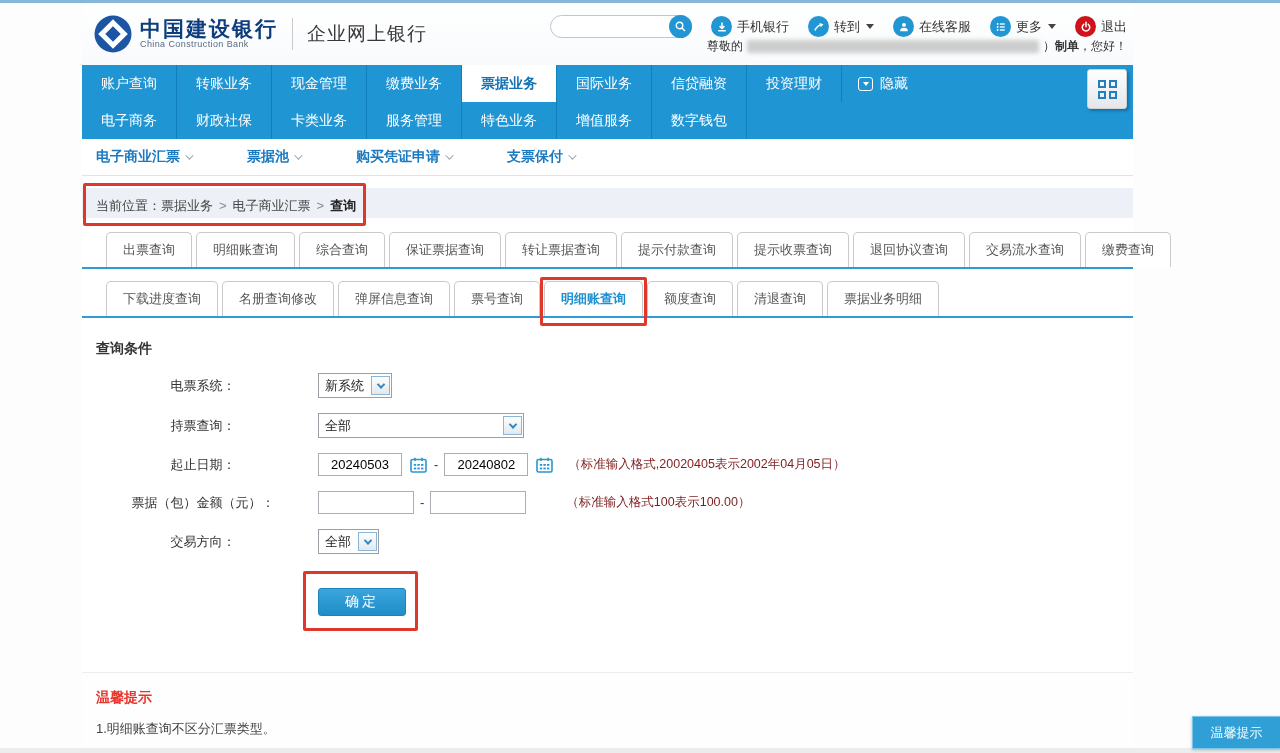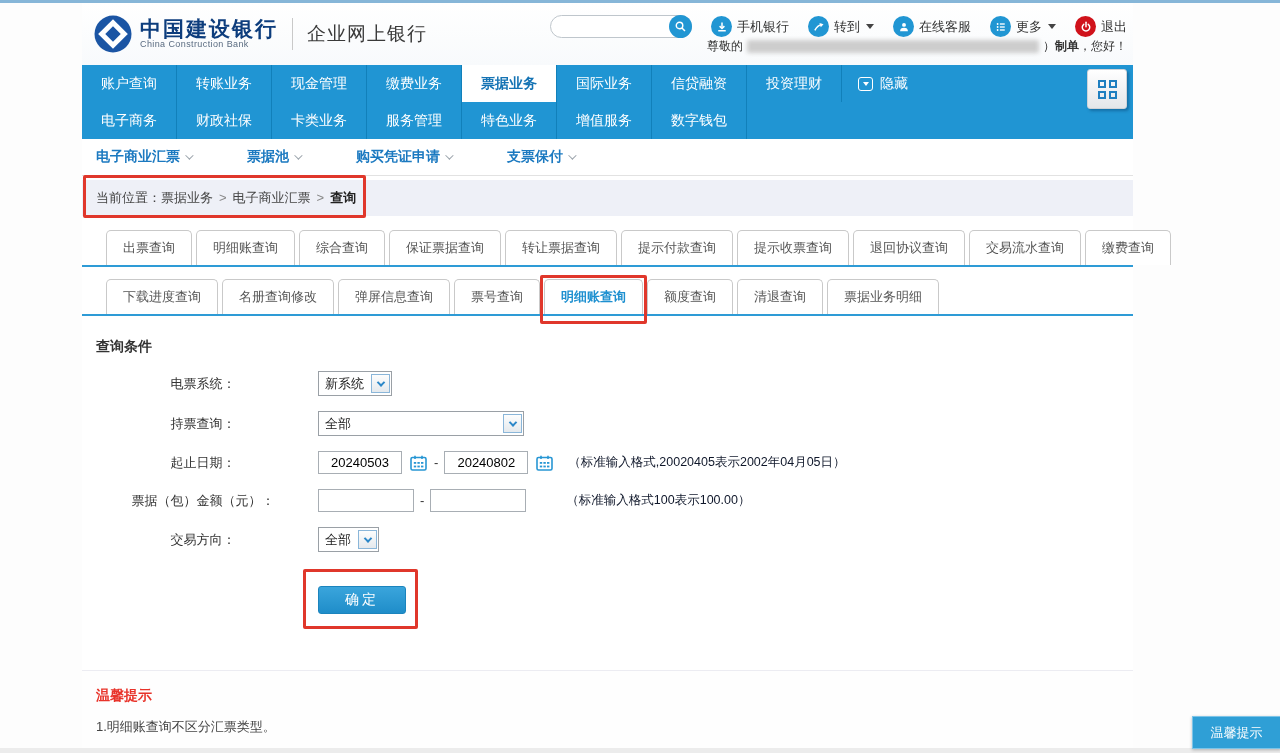--- a/index.html
+++ b/index.html
@@ -40,21 +40,21 @@
   .grid-btn { position:absolute; right:6px; top:4px; width:40px; height:40px; background:linear-gradient(#ffffff,#e4e6e9); border:1px solid #cfd3d8; border-radius:3px; box-shadow:2px 2px 3px rgba(0,40,80,.35); display:flex; align-items:center; justify-content:center; cursor:pointer; }
   .grid-glyph { display:grid; grid-template-columns:8px 8px; grid-gap:3px; }
   .grid-glyph i { width:8px; height:8px; border:2px solid #1f7fc0; }
 
   
   .subnav { height:37px; display:flex; align-items:center; gap:56px; padding-left:14px; border-bottom:1px solid #e2e2e2; background:#fff; }
   .subnav-item { display:flex; align-items:center; gap:5px; color:#1b79c0; font-size:14px; font-weight:bold; cursor:pointer; }
   .chev-sm { width:6px; height:6px; border-right:1.6px solid #9aa2aa; border-bottom:1.6px solid #9aa2aa; transform:rotate(45deg) translateY(-2px); }
 
   
-  .breadcrumb { margin-top:4px; height:36px; line-height:36px; background:#eef0f7; padding-left:14px; font-size:13px; color:#444; position:relative; }
+  .breadcrumb { margin-top:12px; height:30px; line-height:36px; background:#eef0f7; padding-left:14px; font-size:13px; color:#444; position:relative; }
   .breadcrumb .crumb { color:#444; cursor:pointer; }
   .breadcrumb .sep { margin:0 6px; color:#888; }
   .breadcrumb .current { font-weight:bold; color:#222; }
 
   
   .tabbar { margin-top:14px; padding-left:24px; border-bottom:2px solid #2e9bd6; display:flex; align-items:flex-end; }
   .tabbar.second { margin-top:12px; }
   .tab { height:35px; line-height:34px; padding:0 16px; background:#fff; border:1px solid #c9c9c9; border-bottom:none; border-radius:5px 5px 0 0; margin-right:4px; font-size:13px; color:#555; cursor:pointer; position:relative; white-space:nowrap; }
   .tab.active { color:#1e90d0; font-weight:bold; }
 
@@ -72,21 +72,21 @@
   .controls { display:flex; align-items:center; gap:6px; }
   .sel { display:inline-flex; align-items:center; justify-content:space-between; border:1px solid #9aa0a6; background:#fff; height:25px; cursor:pointer; }
   .sel .txt { padding:0 6px; font-size:13px; color:#222; }
   .sel .arrow-btn { width:19px; height:19px; margin:1px; border:1px solid #8ab6d9; background:linear-gradient(#fdfdfd,#e4e9ed); display:flex; align-items:center; justify-content:center; }
   .chev { width:6px; height:6px; border-right:2px solid #2b87c8; border-bottom:2px solid #2b87c8; transform:rotate(45deg) translate(-1px,-1px); }
   .txt-input { height:23px; border:1px solid #a8aeb4; font-size:13px; padding:0 6px; outline:none; }
   .date-input { width:84px; text-align:center; }
   .amt-input { width:96px; }
   .cal-btn { width:20px; height:19px; background:none; border:none; cursor:pointer; display:flex; align-items:center; justify-content:center; padding:0; }
   .dash { color:#333; font-size:13px; }
-  .hint { font-size:12.5px; color:#0f172a; margin-left:8px; white-space:nowrap; }
+  .hint { font-size:12.5px; color:#7f1d1d; margin-left:8px; white-space:nowrap; }
   .confirm-wrap { margin-left:222px; margin-top:34px; position:relative; display:inline-block; }
   .confirm-btn { width:88px; height:28px; background:linear-gradient(#3aa5dc,#1f8dc9); color:#fff; font-size:14px; border:1px solid #1b84bd; border-radius:3px; letter-spacing:3px; cursor:pointer; }
 
   
   .tips { margin-top:56px; border-top:1px solid #ececf2; padding:16px 14px 18px; background:#fefefe; }
   .tips-title { color:#e8332a; font-weight:bold; font-size:14px; }
   .tips-item { margin-top:13px; font-size:13px; color:#444; }
 
   
   .floating-tip { position:absolute; left:1192px; top:716px; width:89px; height:33px; background:#2f9fd6; border:1px solid #7cc4e8; color:#fff; font-size:13px; display:flex; align-items:center; justify-content:center; cursor:pointer; z-index:60; box-shadow:0 1px 3px rgba(0,0,0,.25); }

